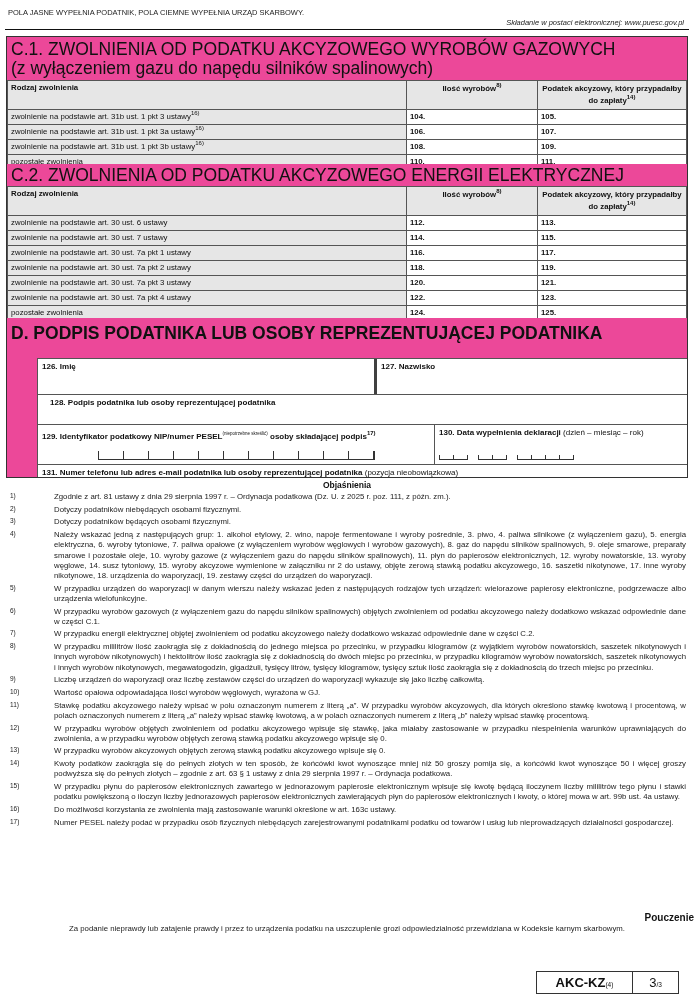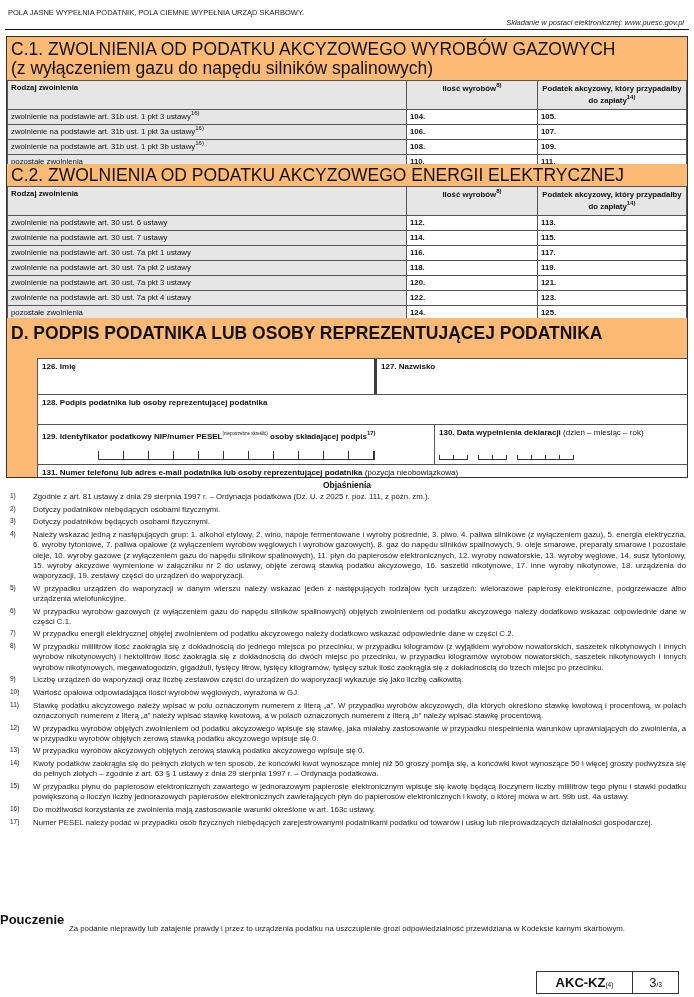--- a/index.html
+++ b/index.html
@@ -4,21 +4,21 @@
   <style>
     * { box-sizing: border-box; margin: 0; padding: 0; }
     html, body { width: 694px; height: 997px; background: #ffffff; overflow: hidden; }
     body { font-family: "Liberation Sans", sans-serif; color: #111; position: relative; }
     sup { font-size: 6px; vertical-align: super; line-height: 0; }
 
     .top-note { position: absolute; left: 8px; top: 8px; font-size: 7.5px; color: #222; }
     .top-right-note { position: absolute; right: 10px; top: 18px; font-size: 7.5px; font-style: italic; font-weight: normal; color: #222; }
     .top-rule { position: absolute; left: 5px; right: 5px; top: 29px; border-top: 1.5px solid #111; }
 
-    .frame { position: absolute; left: 6px; width: 682px; border: 1.2px solid #333; background: #fdba74; }
+    .frame { position: absolute; left: 6px; width: 682px; border: 1.2px solid #333; background: #ec4899; }
 
     .sec-title { font-size: 17.5px; line-height: 19px; padding: 3px 4px 0 4px; color: #111; }
     .sec-title-d { font-size: 17.5px; font-weight: bold; padding: 5px 4px 0 4px; height: 40px; }
 
     table.tab { width: 100%; border-collapse: collapse; table-layout: fixed; }
     table.tab td, table.tab th { border: 1px solid #555; font-size: 7.8px; height: 15px; padding: 2px 3px; vertical-align: top; }
     table.tab th { font-weight: bold; background: #e6e6e6; height: 27px; }
     table.tab th.left { text-align: left; }
     table.tab th.center { text-align: center; line-height: 12px; }
     table.tab td.label { background: #e6e6e6; }
@@ -37,23 +37,23 @@
     .pesel-boxes span:last-child { border-right: 1px solid #333; width: 0; }
     .date-boxes { position: absolute; left: 4px; bottom: 4px; display: flex; gap: 10px; }
     .date-group { display: flex; height: 5px; border-bottom: 1px solid #333; }
     .date-group span { width: 14px; border-left: 1px solid #333; }
     .date-group span.end { width: 0; border-left: 1px solid #333; }
 
     .expl-title { position: absolute; left: 0; right: 0; top: 480px; text-align: center; font-weight: bold; font-size: 8.5px; }
     .expl-list { position: absolute; left: 8px; right: 8px; top: 492px; }
     .note { display: flex; font-size: 7.8px; line-height: 10.2px; margin-bottom: 2.5px; color: #222; }
     .note .num { width: 25px; flex: none; font-size: 6.5px; vertical-align: super; padding-top: 0; line-height: 8px; padding-left: 2px; }
-    .note .txt { flex: 1; text-align: justify; }
-
-    .pouczenie-title { position: absolute; left: 0; right: 0; top: 912px; text-align: left; font-weight: bold; font-size: 13px; }
+    .note .txt { flex: 1; text-align: justify; margin-left: 21px; }
+
+    .pouczenie-title { position: absolute; left: 0; right: 0; top: 912px; text-align: right; font-weight: bold; font-size: 10px; }
     .pouczenie-text { position: absolute; left: 0; right: 0; top: 924px; text-align: center; font-size: 7.8px; color: #222; }
 
     .page-marker { position: absolute; left: 536px; top: 971px; width: 143px; height: 23px; border: 1.3px solid #333; display: flex; }
     .pm-form { width: 96px; border-right: 1.3px solid #333; font-weight: bold; font-size: 13px; text-align: center; line-height: 21px; }
     .pm-form small { font-size: 6.5px; font-weight: normal; }
     .pm-page { flex: 1; text-align: center; font-size: 13px; line-height: 21px; }
     .pm-page small { font-size: 6.5px; }
   </style>
 </head>
 <body>
@@ -157,21 +157,21 @@
 </div>
 
 <div class="frame" style="top:318px; height:160px; border-top:none;">
   <div class="sec-title-d">D. PODPIS PODATNIKA LUB OSOBY REPREZENTUJĄCEJ PODATNIKA</div>
   <div class="d-inner">
     <div class="d-row" style="top:0; height:36px;">
       <div class="d-cell" style="left:0; width:339px; border-right:3px solid #404040;">126. Imię</div>
       <div class="d-cell" style="left:339px; right:0;">127. Nazwisko</div>
     </div>
     <div class="d-row" style="top:36px; height:30px;">
-      <div class="d-cell" style="left:0; right:0;">128. Podpis podatnika lub osoby reprezentującej podatnika</div>
+      <div class="d-cell" style="left:8px; right:0;">128. Podpis podatnika lub osoby reprezentującej podatnika</div>
     </div>
     <div class="d-row" style="top:66px; height:40px;">
       <div class="d-cell" style="left:0; width:397px; border-right:1px solid #555; line-height:11px;">
         <span>129. Identyfikator podatkowy NIP/numer PESEL</span><span class="tiny">(niepotrzebne skreślić)</span><span> osoby składającej podpis</span><sup>17)</sup>
         <div class="pesel-boxes">
           <span></span>
             <span></span>
             <span></span>
             <span></span>
             <span></span>

